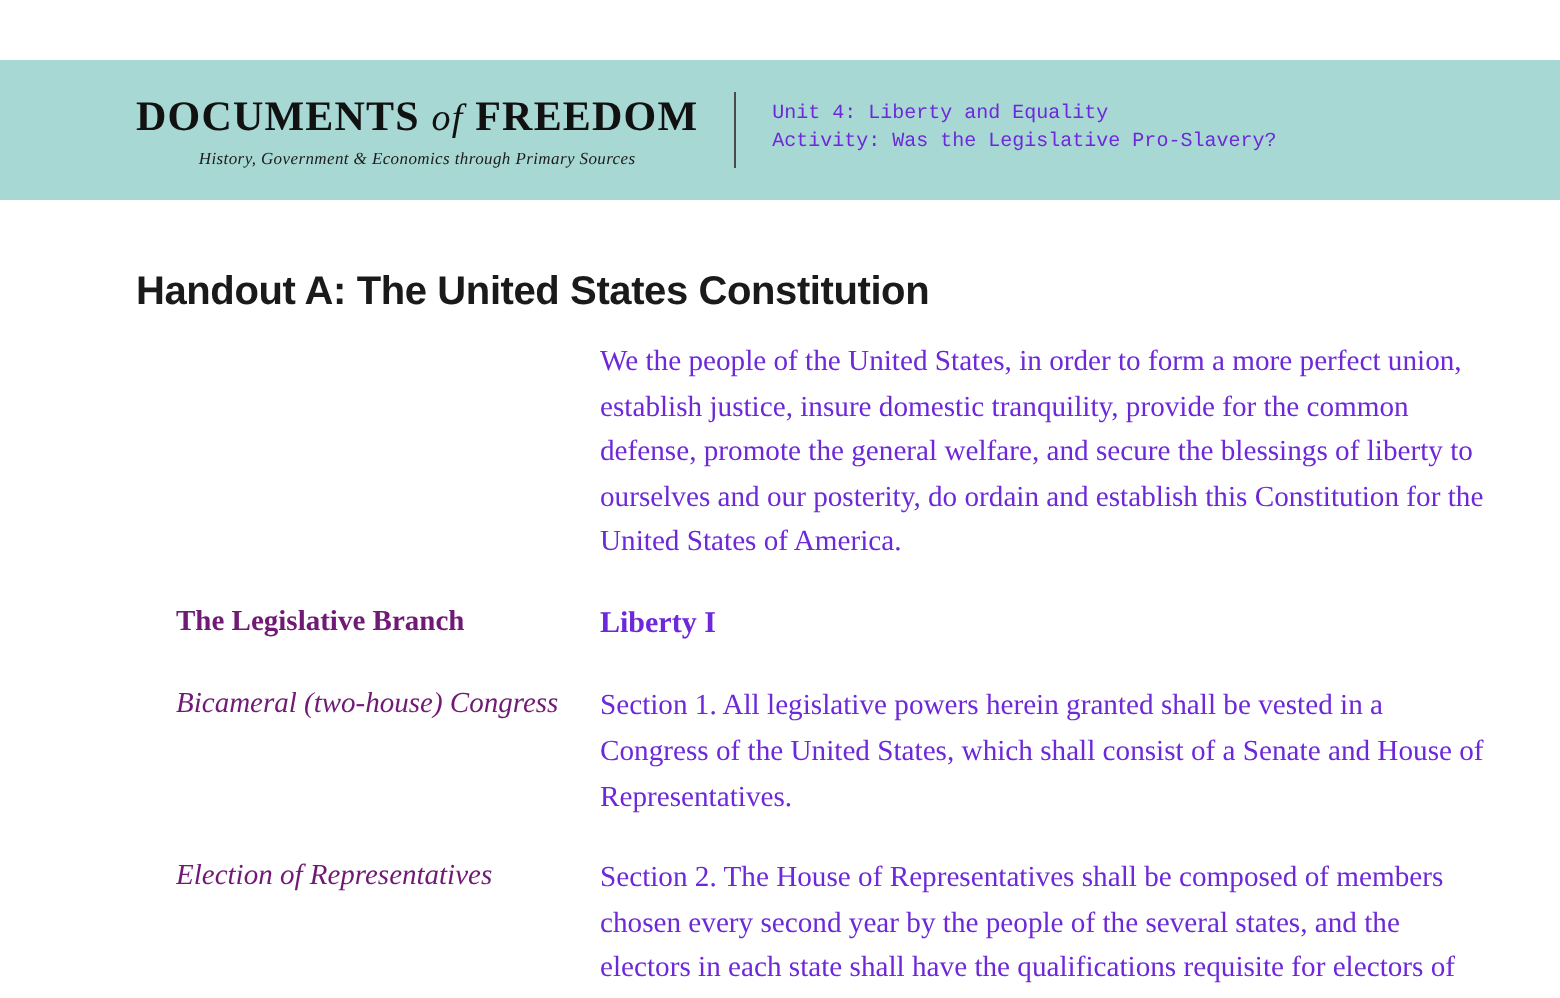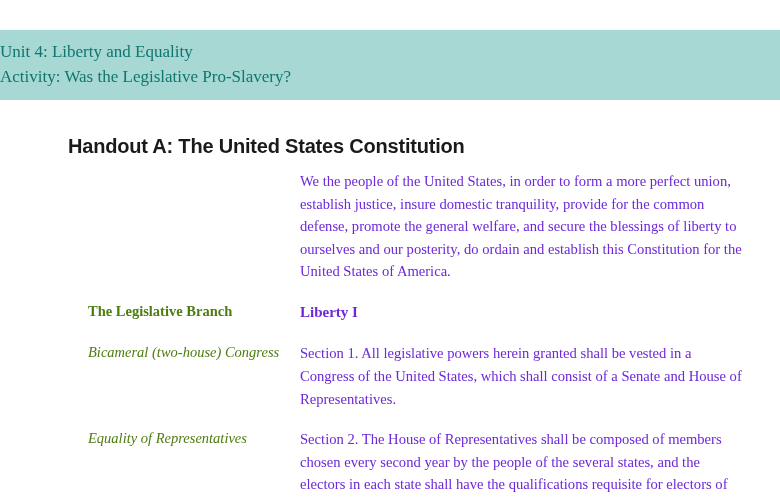--- a/index.html
+++ b/index.html
@@ -56,23 +56,23 @@
     font-size: 8.5px;
     color: #1c1c1c;
     margin-top: 3px;
     letter-spacing: 0.2px;
     white-space: nowrap;
   }
   .brand-sub i {
     font-style: italic;
   }
   .banner-lines {
-    font-family: Liberation Serif, serif;
-    font-size: 17px;
-    color: #0f766e;
+    font-family: Liberation Mono, monospace;
+    font-size: 10px;
+    color: #6d28d9;
     line-height: 1.45;
   }
 
   
   .doc-title {
     position: absolute;
     top: 122px;
     left: 68px;
     font-family: "Liberation Sans", sans-serif;
     font-size: 20px;
@@ -93,21 +93,21 @@
     align-items: flex-start;
     margin-bottom: 18px;
   }
   .col-left {
     width: 212px;
     flex: 0 0 212px;
     padding-right: 14px;
     box-sizing: border-box;
     font-size: 14.5px;
     line-height: 1.45;
-    color: #4d7c0f;
+    color: #701a75;
   }
   .col-right {
     flex: 1 1 auto;
     font-size: 14.6px;
     line-height: 1.55;
     color: #6d28d9;
   }
   .strong {
     font-weight: bold;
   }
@@ -123,20 +123,31 @@
   .clip {
     overflow: hidden;
   }
 </style>
 </head>
 <body>
 
 <div class="page">
 
   <div class="banner">
+    <div class="brand">
+      <div class="brand-title">
+        <span>DOCUMENTS</span>
+        <span class="of">of</span>
+        <span>FREEDOM</span>
+      </div>
+      <div class="brand-sub">
+        <i>History, Government &amp; Economics</i>
+        <i>through Primary Sources</i>
+      </div>
+    </div>
     <div class="banner-lines">
       <div>Unit 4: Liberty and Equality</div>
       <div>Activity: Was the Legislative Pro-Slavery?</div>
     </div>
   </div>
 
   <h1 class="doc-title">Handout A: The United States Constitution</h1>
 
   <div class="content">
 
@@ -158,21 +169,21 @@
       <div class="col-left">
         <span class="italic">Bicameral (two-house) Congress</span>
       </div>
       <div class="col-right">
         <span class="sec">Section 1.</span><span> All legislative powers herein granted shall be vested in a Congress of the United States, which shall consist of a Senate and House of Representatives.</span>
       </div>
     </div>
 
     <div class="row clip">
       <div class="col-left">
-        <span class="italic">Equality of Representatives</span>
+        <span class="italic">Election of Representatives</span>
       </div>
       <div class="col-right">
         <span class="sec">Section 2.</span><span> The House of Representatives shall be composed of members chosen every second year by the people of the several states, and the electors in each state shall have the qualifications requisite for electors of the most numerous branch of the state legislature.</span>
       </div>
     </div>
 
   </div>
 </div>
 
 </body></html>

